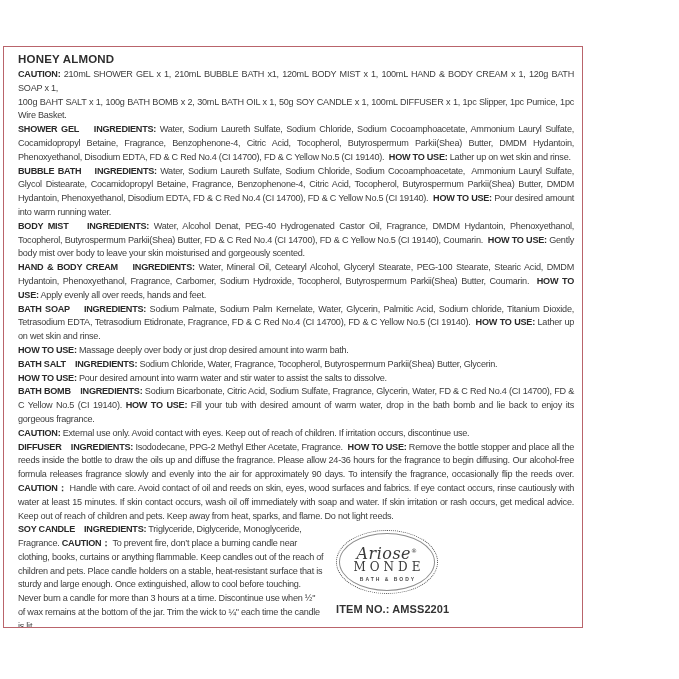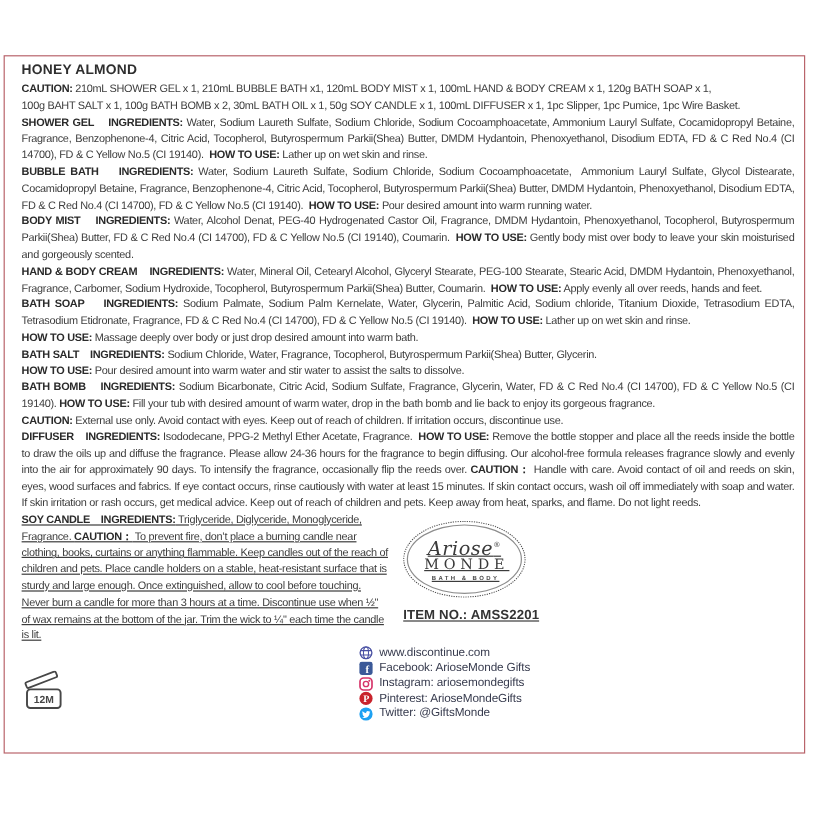--- a/index.html
+++ b/index.html
@@ -2,33 +2,33 @@
 <html><head>
 <meta charset="utf-8">
 <style>
   html,body{margin:0;padding:0;}
   body{
     width:679px;height:679px;background:#ffffff;position:relative;
     font-family:"Liberation Sans", sans-serif;color:#3c3c3c;
     -webkit-font-smoothing:antialiased;
   }
   .label-box{
-    position:absolute;left:3px;top:46px;width:668px;height:582px;
+    position:absolute;left:3px;top:46px;width:580px;height:582px;
     box-sizing:border-box;border:1.5px solid #b9646b;background:#fff;
     padding:5px 8px 0 14px;overflow:hidden;
   }
   .product-title{
     font-size:11.5px;font-weight:bold;color:#2e2e2e;margin:1px 0 3px 0;letter-spacing:.2px;
   }
   .body-text p, .soy-text p{
     margin:0;font-size:9.1px;line-height:13.8px;color:#3d3d3d;
     letter-spacing:-0.25px;text-align:justify;
   }
   .body-text p b, .soy-text p b{color:#2a2a2a;}
-  .soy-row{display:flex;align-items:flex-start;text-decoration:underline;}
+  .soy-row{display:flex;align-items:flex-start;}
   .soy-text{width:306px;}
   .soy-text p{text-align:left;}
   .brand-col{flex:1;display:flex;flex-direction:column;align-items:flex-start;padding-left:12px;padding-top:7px;}
   .logo-oval{
     width:102px;height:64px;border:1.6px dotted #4e4e4e;border-radius:50%;
     display:flex;flex-direction:column;align-items:center;justify-content:center;
     position:relative;box-sizing:border-box;background:#fff;
   }
   .logo-oval::after{
     content:"";position:absolute;left:2px;right:2px;top:2px;bottom:2px;

